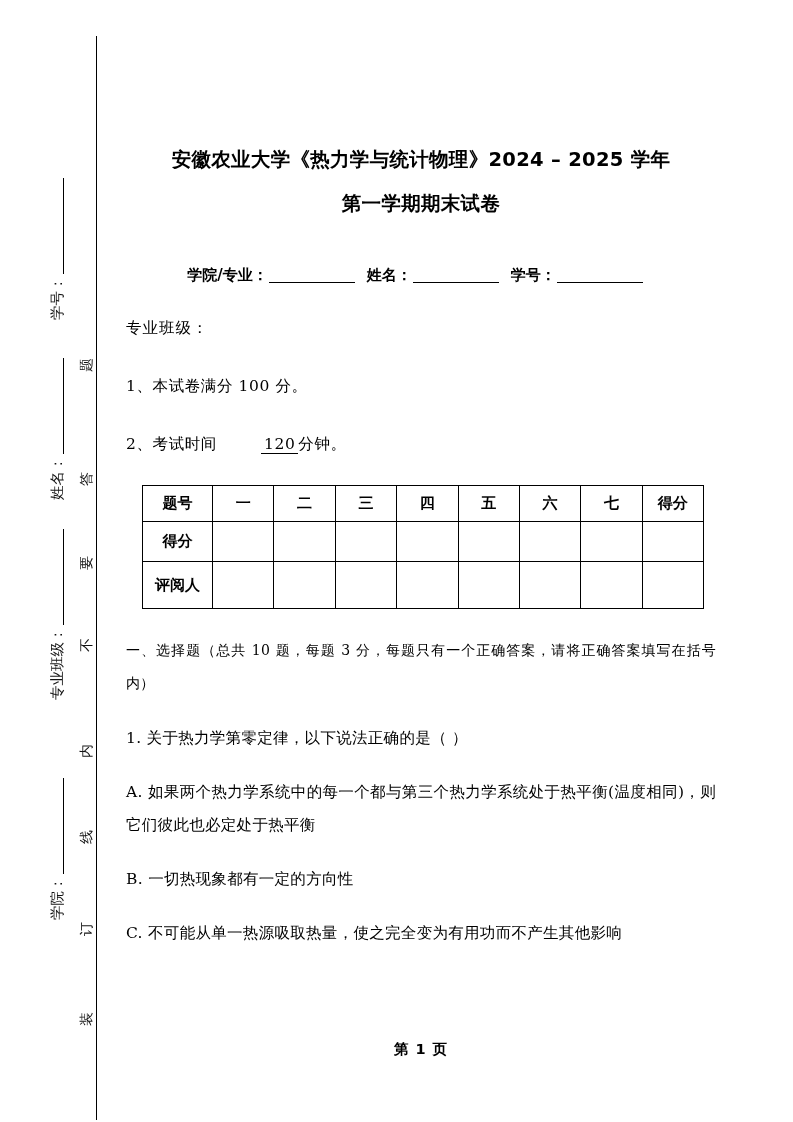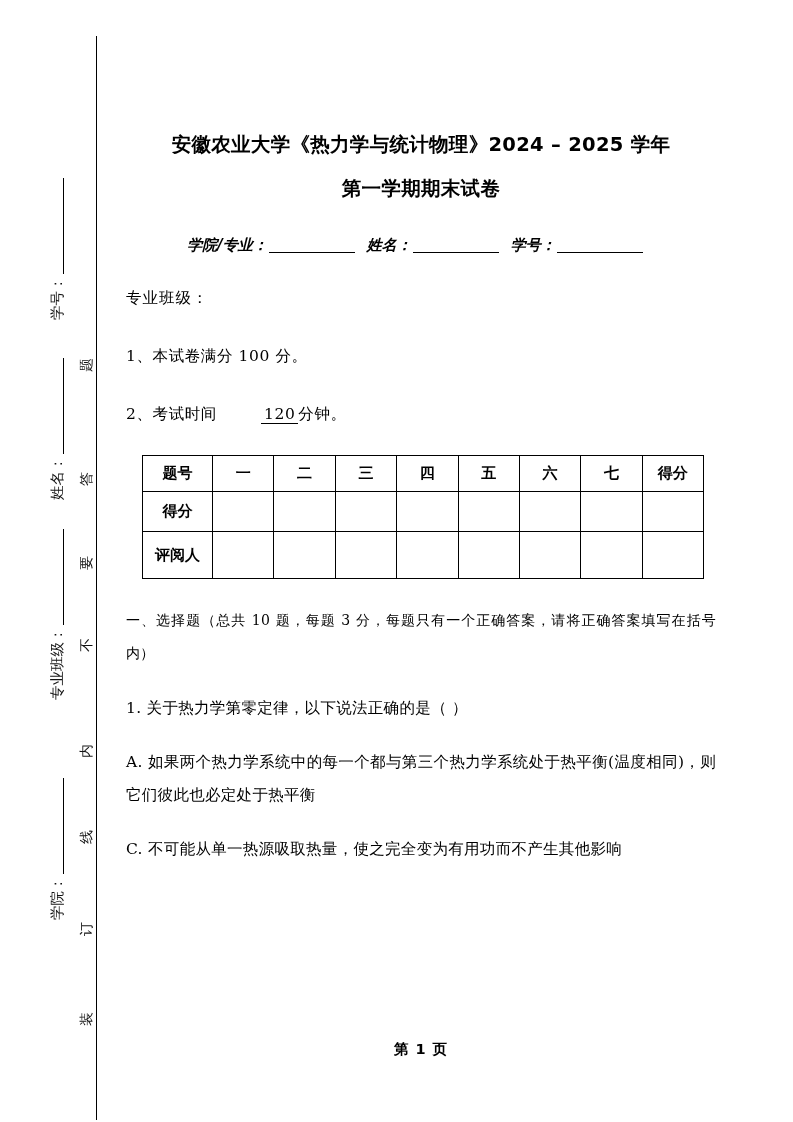--- a/index.html
+++ b/index.html
@@ -57,41 +57,41 @@
   
   #content {
     position: absolute;
     left: 126px;
     top: 0;
     width: 590px;
     height: 1122px;
   }
 
   .doc-title {
-    margin: 1px;
+    margin: 16px;
     padding-top: 122px;
     font-size: 19.5px;
     font-weight: bold;
     line-height: 44px;
     text-align: center;
     letter-spacing: 0.3px;
     font-family: "DejaVu Sans", "Liberation Sans", sans-serif;
   }
   .doc-title .line2 { display: block; }
 
   .idline {
     margin: 0;
     padding-top: 24px;
     text-align: center;
     font-size: 15px;
     font-weight: bold;
     font-family: "DejaVu Sans", "Liberation Sans", sans-serif;
     white-space: nowrap;
   }
-  .idline .seg { margin-right: 12px; font-style: italic; }
+  .idline .seg { margin-right: 12px; }
   .idline .rule {
     display: inline-block;
     border-bottom: 1.4px solid #000;
     width: 86px;
     height: 0.95em;
     vertical-align: -3px;
     margin-left: 1px;
   }
 
   .notice-head {
@@ -269,17 +269,18 @@
           </tr>
         </tbody>
       </table>
     </div>
 
     <p class="section-head">一、选择题（总共 10 题，每题 3 分，每题只有一个正确答案，请将正确答案填写在括号内）</p>
 
     <p class="question">1. 关于热力学第零定律，以下说法正确的是（   ）</p>
 
     <p class="option">A. 如果两个热力学系统中的每一个都与第三个热力学系统处于热平衡(温度相同)，则它们彼此也必定处于热平衡</p>
+    <p class="option">B. 一切热现象都有一定的方向性</p>
     <p class="option">C. 不可能从单一热源吸取热量，使之完全变为有用功而不产生其他影响</p>
 
     <div class="footer">第 1 页</div>
   </div>
 </div>
 
 </body></html>

